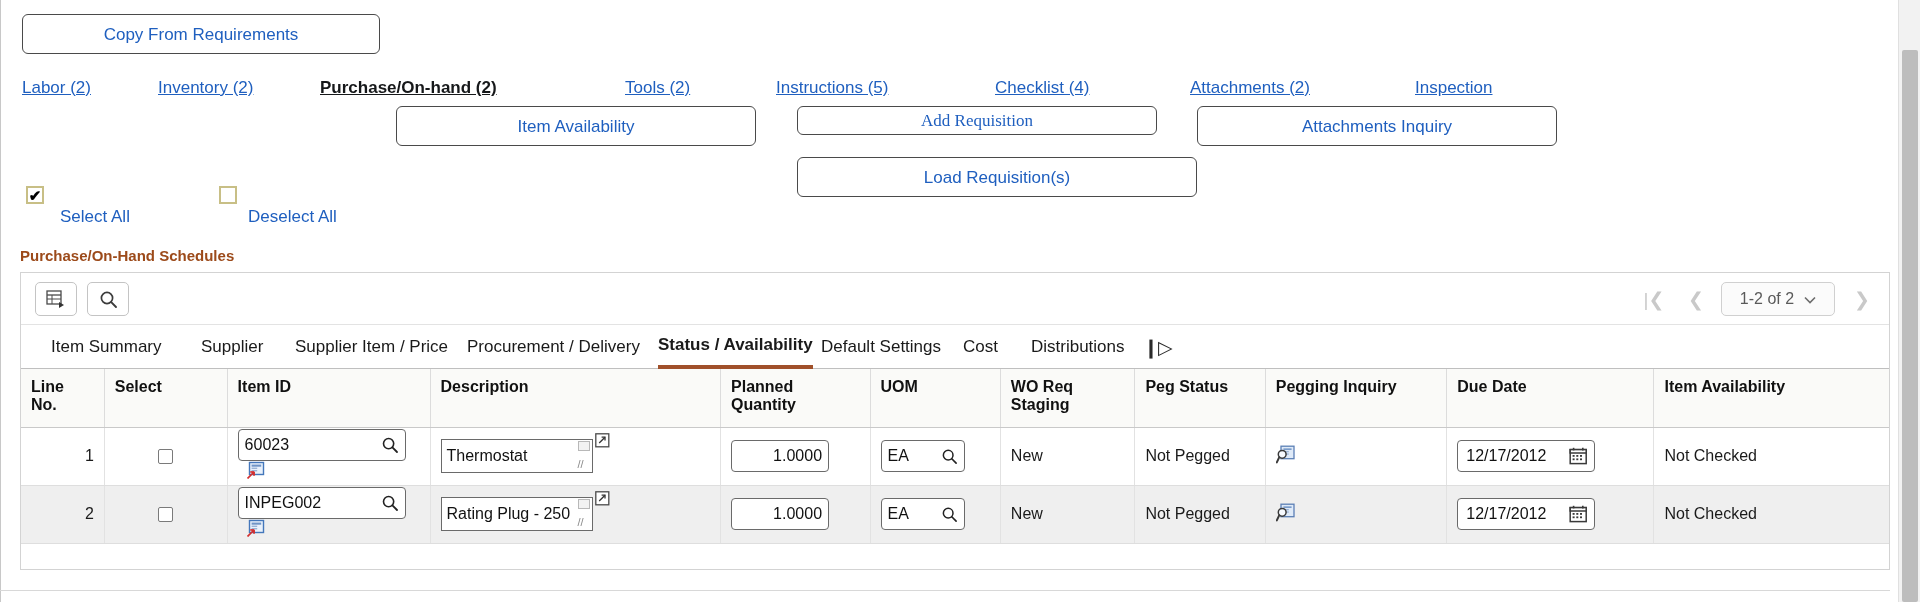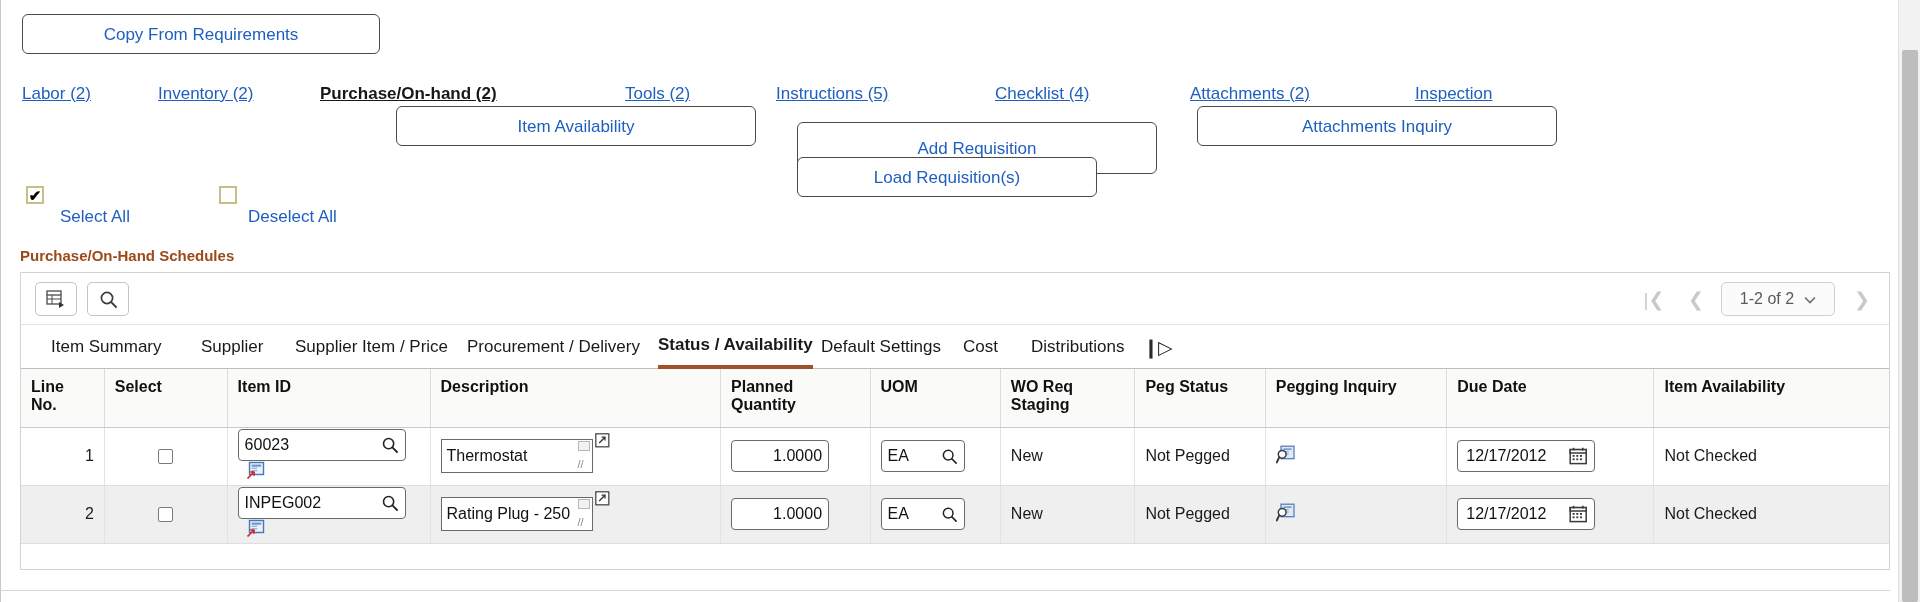--- a/index.html
+++ b/index.html
@@ -43,39 +43,39 @@
     position: absolute; left: 22px; top: 14px;
     width: 358px; height: 40px;
   }
 
   
   .link-tabs {
     position: absolute; left: 0; top: 66px;
     width: 1900px; height: 26px;
   }
   .link-tab {
-    position: absolute; top: 18px;
+    position: absolute; top: 12px;
     color: #1f5fbf;
     font-size: 17px;
     text-decoration: underline;
     cursor: pointer;
     white-space: nowrap;
   }
   .link-tab.active {
     color: #16181a;
     font-weight: bold;
     text-decoration: underline;
     cursor: default;
   }
 
   
   #item-availability-btn   { position:absolute; left:396px;  top:106px; width:360px; height:40px; }
-  #add-requisition-btn     { position:absolute; left:797px;  top:122px; width:360px; height:52px; }
+  #add-requisition-btn     { position:absolute; left:797px;  top:106px; width:360px; height:29px;font-family:Liberation Serif, serif; }
   #procurement-inquiry-btn { position:absolute; left:1197px; top:106px; width:360px; height:40px; }
-  #load-requisitions-btn   { position:absolute; left:797px;  top:157px; width:300px; height:40px; }
+  #load-requisitions-btn   { position:absolute; left:797px;  top:157px; width:400px; height:40px; }
 
   
   .sel-box {
     position: absolute;
     width: 18px; height: 18px;
     border: 2px solid #c8bf86;
     background: #ffffff;
     display: flex; align-items: center; justify-content: center;
     cursor: pointer;
   }

